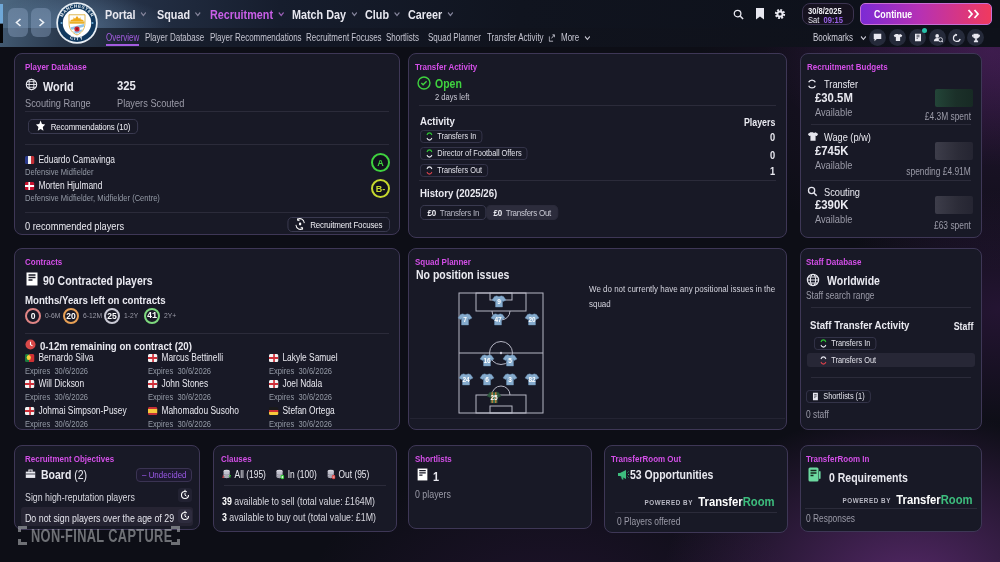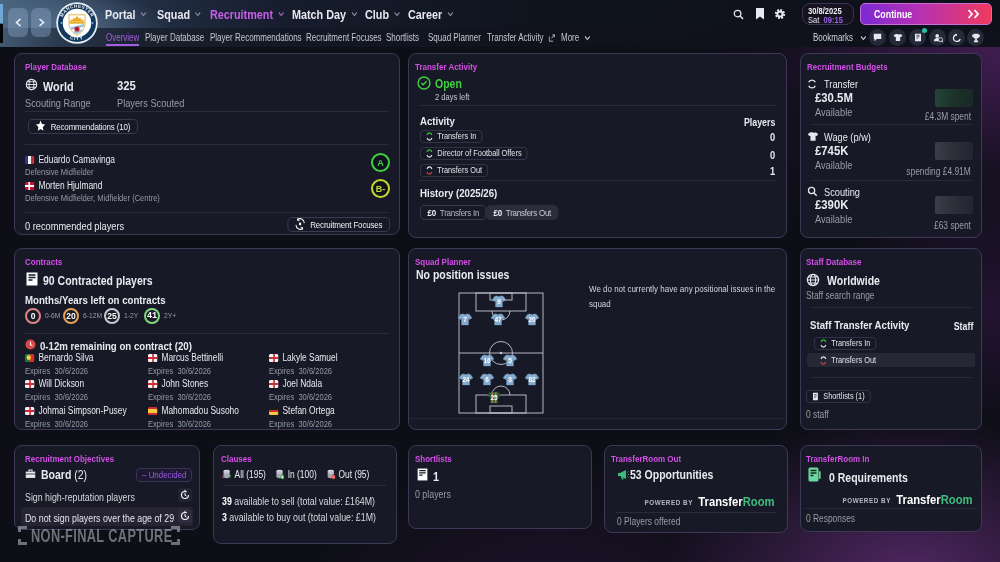--- a/index.html
+++ b/index.html
@@ -515,21 +515,21 @@
   <div class="abs" style="left:6px;top:61px;right:6px;height:19px;background:#262433;border-radius:3px;"></div>
   <div class="abs cx" style="left:10px;top:66px;font-size:10.5px;color:#e4e4ec;">Do not sign players over the age of 29</div>
   <svg class="abs" style="left:163px;top:63px;" width="14" height="14" viewBox="0 0 14 14">
       <rect x="0" y="0" width="14" height="14" rx="3" fill="#2e2c3e"></rect>
       <path d="M10.5 7A3.5 3.5 0 117 3.5" stroke="#fff" stroke-width="1.1" fill="none"></path>
       <path d="M7 1.8v1.9h1.9" stroke="#fff" stroke-width="1" fill="none"></path>
       <path d="M7 5v2.2l1.5.9" stroke="#fff" stroke-width="1" fill="none"></path>
     </svg>
 </div>
 
-<div class="panel" style="left:213px;top:445px;width:184px;height:99px;">
+<div class="panel" style="left:213px;top:445px;width:184px;height:87px;">
   <div class="ptitle cx" style="left:7px;">Clauses</div>
   <div class="abs" style="left:8px;top:23px;font-size:10px;display:flex;align-items:center;gap:4px;transform:scaleX(0.84);transform-origin:0 0;white-space:nowrap;">
     <svg width="11" height="11" viewBox="0 0 12 12">
         <ellipse cx="6" cy="2.5" rx="4" ry="1.6" fill="#d8d8e0"></ellipse>
         <path d="M2 2.5v6c0 .9 1.8 1.6 4 1.6s4-.7 4-1.6v-6" fill="#c0c0cc"></path>
         <path d="M2 5c0 .9 1.8 1.6 4 1.6S10 5.9 10 5M2 7.2c0 .9 1.8 1.6 4 1.6s4-.7 4-1.6" stroke="#6a6a78" stroke-width="0.7" fill="none"></path>
         <path d="M10.4 9.5V6.8M9.2 7.8l1.2-1.2 1.2 1.2" stroke="#2ec832" stroke-width="1" fill="none"></path>
         <path d="M1.6 6.8v2.7M0.4 8.5l1.2 1.2 1.2-1.2" stroke="#d84848" stroke-width="1" fill="none"></path>
       </svg>
     <span>All (195)</span>

